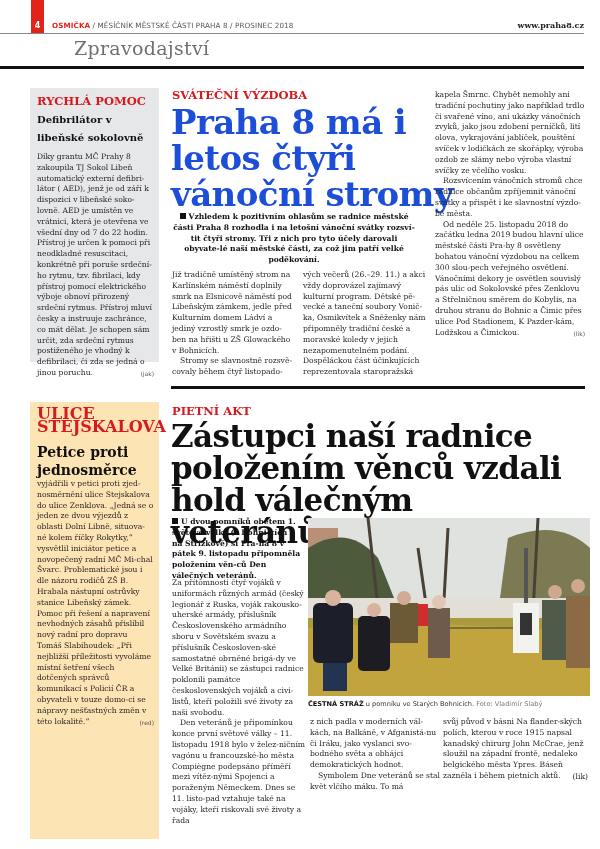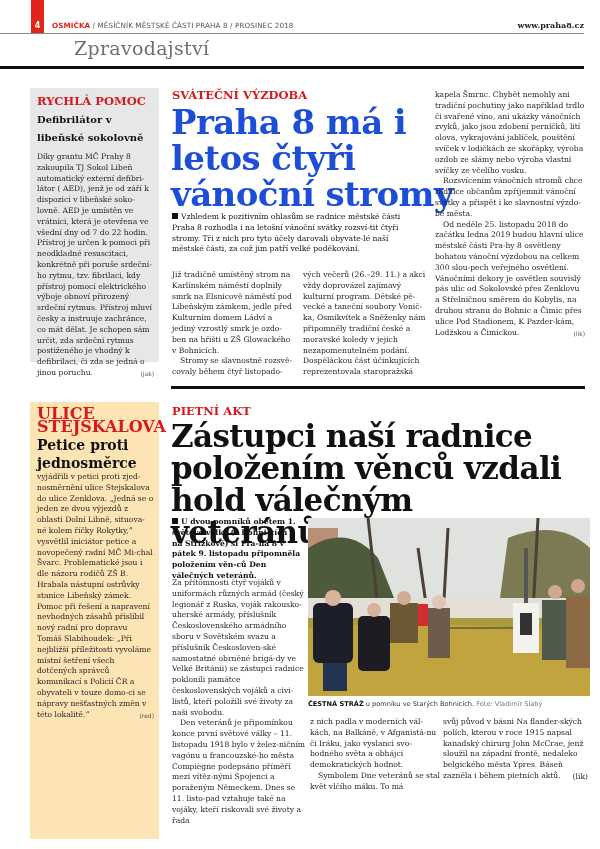--- a/index.html
+++ b/index.html
@@ -16,21 +16,21 @@
   .box1{left:30px;top:88px;width:129px;height:274px;background:#e6e7e9;}
   .box2{left:30px;top:402px;width:129px;height:437px;background:#fde4b4;}
   .kicker{font-family:"DejaVu Serif",serif;color:#d71920;font-weight:bold;}
   .boxpad{position:absolute;left:7px;right:5px;}
   .btitle{font-family:"DejaVu Serif",serif;font-weight:bold;color:#111;}
   .small{font-size:7.6px;line-height:10.8px;color:#231f20;}
   .sig{font-family:"DejaVu Sans",sans-serif;font-size:6px;color:#555;float:right;margin-top:1px;}
 
   .k1{left:172px;top:88px;font-size:11.5px;}
   .h1{left:171px;top:104px;font-size:34px;line-height:36px;font-weight:bold;color:#1d4ed8;font-family:"DejaVu Serif",serif;letter-spacing:-0.6px;width:300px;}
-  .lead{left:172px;top:212px;width:244px;font-size:7.6px;line-height:10.8px;font-weight:normal;color:#111;}
+  .lead{left:172px;top:212px;width:244px;font-size:7.6px;line-height:10.8px;font-weight:bold;color:#111;text-align:center;}
   .sq{display:inline-block;width:6px;height:6px;background:#111;margin-right:3px;vertical-align:0;}
   .col{font-size:7.6px;line-height:10.8px;color:#231f20;}
   .c1{left:172px;top:270px;width:124px;}
   .c2{left:303px;top:270px;width:126px;}
   .c3{left:435px;top:90px;width:150px;}
   .hr3{left:171px;top:386px;width:414px;height:3px;background:#111;}
 
   .k2{left:172px;top:404px;font-size:11.5px;}
   .h2{left:171px;top:420px;font-size:31px;line-height:32px;font-weight:bold;color:#111;font-family:"DejaVu Serif",serif;letter-spacing:-0.6px;width:420px;}
   .lead2{left:172px;top:517px;width:132px;font-size:7.6px;line-height:10.8px;font-weight:bold;color:#111;}
@@ -58,21 +58,21 @@
   <div class="boxpad" style="top:6px;">
     <div class="kicker" style="font-size:11.5px;">RYCHLÁ POMOC</div>
     <div class="btitle" style="font-size:10px;line-height:18px;margin-top:3px;">Defibrilátor v libeňské sokolovně</div>
     <div class="small" style="margin-top:5px;"><span>Díky grantu MČ Prahy 8 zakoupila TJ Sokol Libeň automatický externí defibri-látor ( AED), jenž je od září k dispozici v libeňské soko-lovně. AED je umístěn ve vrátnici, která je otevřena ve všední dny od 7 do 22 hodin. Přístroj je určen k pomoci při neodkladné resuscitaci, konkrétně při poruše srdeční-ho rytmu, tzv. fibrilaci, kdy přístroj pomocí elektrického výboje obnoví přirozený srdeční rytmus. Přístroj mluví česky a instruuje zachránce, co mát dělat. Je schopen sám určit, zda srdeční rytmus postiženého je vhodný k defibrilaci, či zda se jedná o jinou poruchu.</span> <span class="sig">(jak)</span></div>
   </div>
 </div>
 
 <div class="abs box2">
   <div class="boxpad" style="top:5px;">
     <div class="kicker" style="font-size:16px;line-height:13px;width:110px;">ULICE STEJSKALOVA</div>
-    <div class="btitle" style="font-size:14px;line-height:18px;margin-top:3px;width:110px;">Petice proti jednosměrce</div>
+    <div class="btitle" style="font-size:14px;line-height:18px;margin-top:10px;width:110px;">Petice proti jednosměrce</div>
     <div class="small"><span>vyjádřili v petici proti zjed-nosměrnění ulice Stejskalova do ulice Zenklova. „Jedná se o jeden ze dvou výjezdů z oblasti Dolní Libně, situova-né kolem říčky Rokytky,“ vysvětlil iniciátor petice a novopečený radní MČ Mi-chal Švarc. Problematické jsou i dle názoru rodičů ZŠ B. Hrabala nástupní ostrůvky stanice Libeňský zámek. Pomoc při řešení a napravení nevhodných zásahů přislíbil nový radní pro dopravu Tomáš Slabihoudek: „Při nejbližší příležitosti vyvoláme místní šetření všech dotčených správců komunikací s Policií ČR a obyvateli v touze domo-ci se nápravy nešťastných změn v této lokalitě.“</span> <span class="sig">(red)</span></div>
   </div>
 </div>
 
 <div class="abs kicker k1">SVÁTEČNÍ VÝZDOBA</div>
 <div class="abs h1">Praha 8 má i letos čtyři vánoční stromy</div>
 <div class="abs lead"><span class="sq"></span><span>Vzhledem k pozitivním ohlasům se radnice městské části Praha 8 rozhodla i na letošní vánoční svátky rozsví-tit čtyři stromy. Tři z nich pro tyto účely darovali obyvate-lé naší městské části, za což jim patří velké poděkování.</span></div>
 <div class="abs col c1">
   <p>Již tradičně umístěný strom na Karlínském náměstí doplnily smrk na Elsnicově náměstí pod Libeňským zámkem, jedle před Kulturním domem Ládví a jediný vzrostlý smrk je ozdo-ben na hřišti u ZŠ Glowackého v Bohnicích.</p>
   <p class="indent">Stromy se slavnostně rozsvě-covaly během čtyř listopado-</p>

